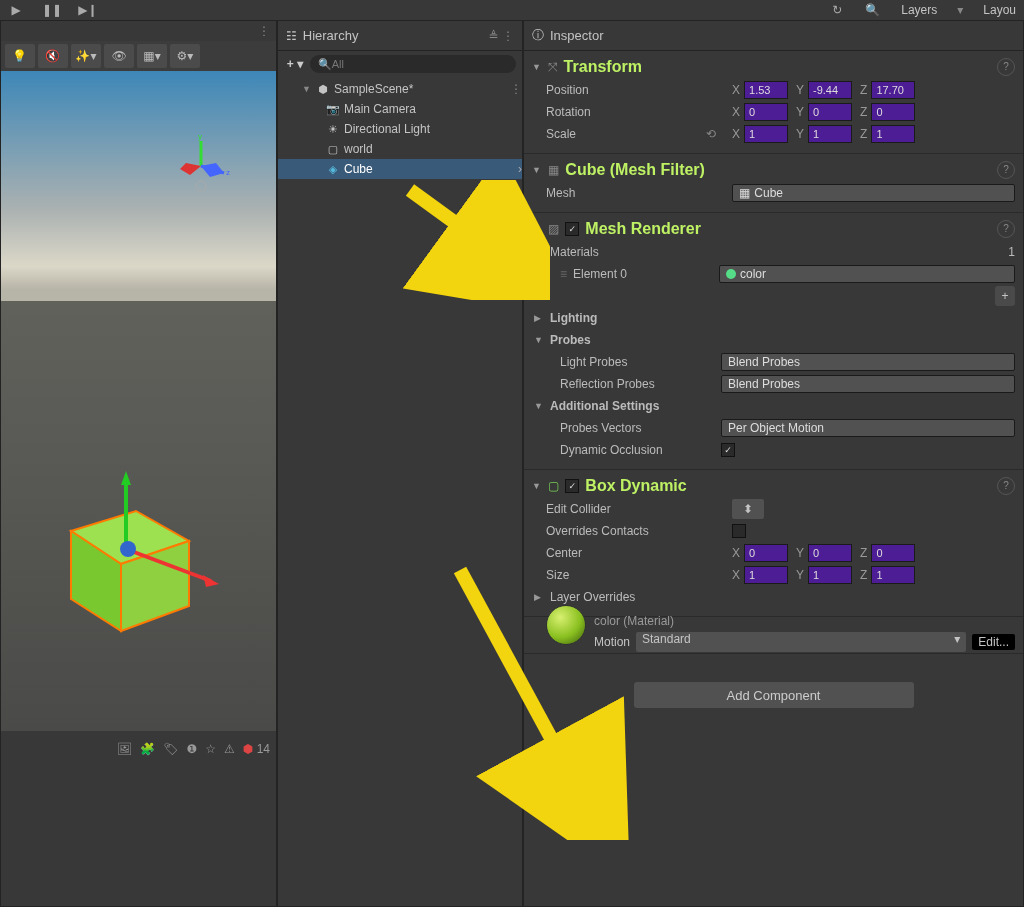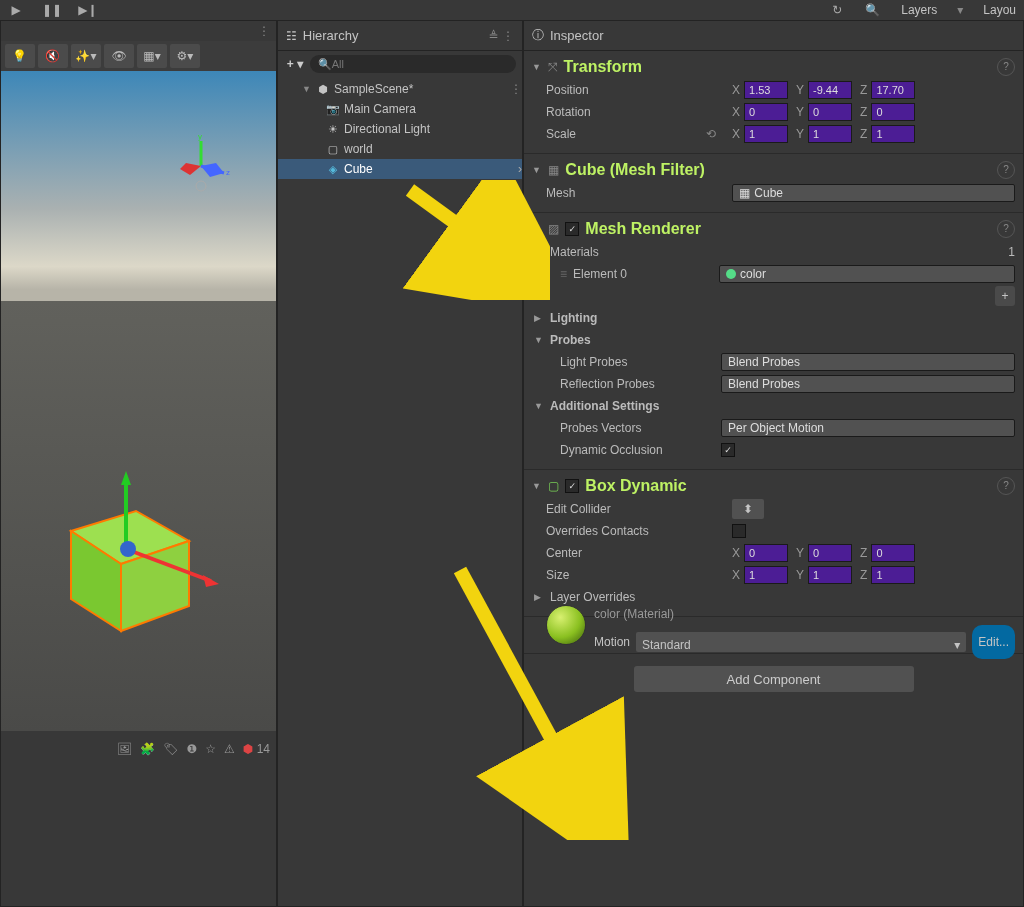--- a/index.html
+++ b/index.html
@@ -50,23 +50,23 @@
 .prop-row .xyz .axis { display: flex; align-items: center; gap: 4px; }
 .prop-row .xyz .axis-label { color: #999; }
 .prop-row .xyz .axis-val { background: #4c1d95; border: 1px solid #1a1a1a; padding: 0 4px; width: 44px; height: 18px; display: flex; align-items: center; color: #ddd; font-size: 11px; }
 .prop-row .field { flex: 1; background: #515151; border: 1px solid #1a1a1a; padding: 0 6px; height: 18px; display: flex; align-items: center; color: #ddd; font-size: 12px; gap: 4px; border-radius: 2px; }
 .prop-row .fold2 { width: 10px; font-size: 9px; color: #999; margin-left: -12px; }
 .count { margin-left: auto; color: #bbb; }
 .checkbox-small { width: 14px; height: 14px; background: #2a2a2a; border: 1px solid #111; display: flex; align-items: center; justify-content: center; font-size: 9px; color: #ddd; }
 .add-btn { margin-left: auto; width: 20px; height: 20px; background: #4a4a4a; border-radius: 3px; display: flex; align-items: center; justify-content: center; }
 .shader-row { display: flex; align-items: center; height: 24px; padding-left: 14px; gap: 8px; }
 .shader-row .sphere { width: 40px; height: 40px; border-radius: 50%; background: radial-gradient(circle at 35% 30%, #d8f070, #8ac020 55%, #4a7010 90%); margin-top: -16px; border: 1px solid #333; }
-.shader-dd { flex: 1; background: #515151; height: 20px; display: flex; align-items: flex-end; padding: 0 6px; justify-content: space-between; border-radius: 2px; }
-.edit-btn { background: #0369a1; height: 34px; padding: 0 6px; display: flex; align-items: center; border-radius: 10px; }
-.add-comp-btn { margin: 12px auto; width: 280px; height: 26px; background: #515151; border-radius: 3px; display: flex; align-items: center; justify-content: center; color: #ccc; font-size: 13px; text-align: center; }
+.shader-dd { flex: 1; background: #515151; height: 20px; display: flex; align-items: flex-start; padding: 0 6px; justify-content: space-between; border-radius: 2px; }
+.edit-btn { background: #000000; height: 16px; padding: 0 6px; display: flex; align-items: center; border-radius: 2px; }
+.add-comp-btn { margin: 28px auto; width: 280px; height: 26px; background: #515151; border-radius: 3px; display: flex; align-items: center; justify-content: center; color: #ccc; font-size: 13px; text-align: center; }
 
 .arrow-svg { position: absolute; pointer-events: none; z-index: 100; }
 .arrow1 { top: 180px; left: 390px; }
 .arrow2 { top: 560px; left: 430px; }
 </style>
 </head>
 <body>
 
 <div class="toolbar">
   <span class="toolbar-btn">▶</span>

